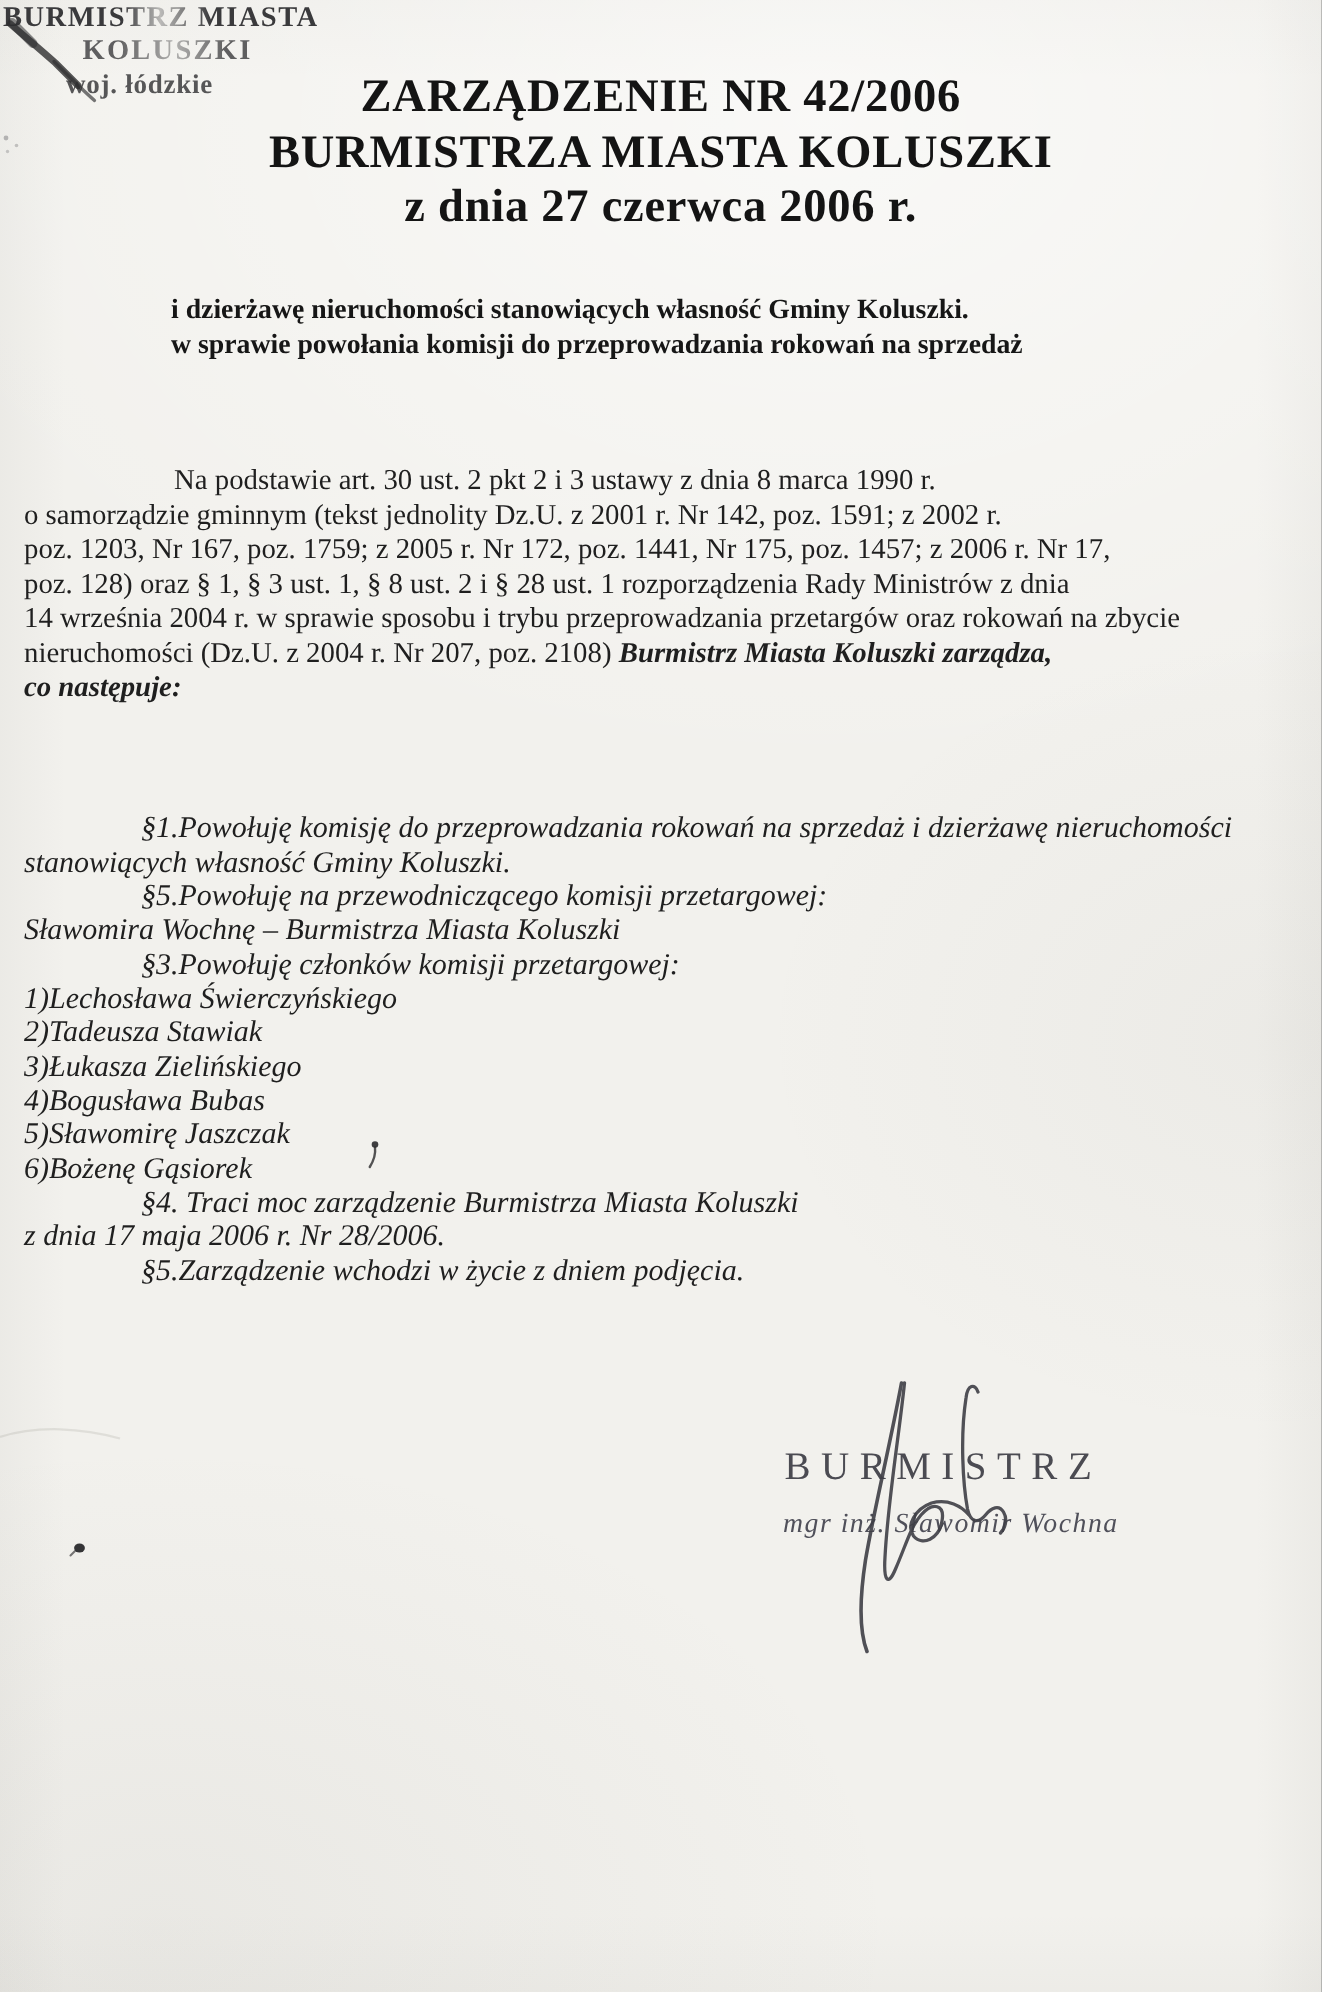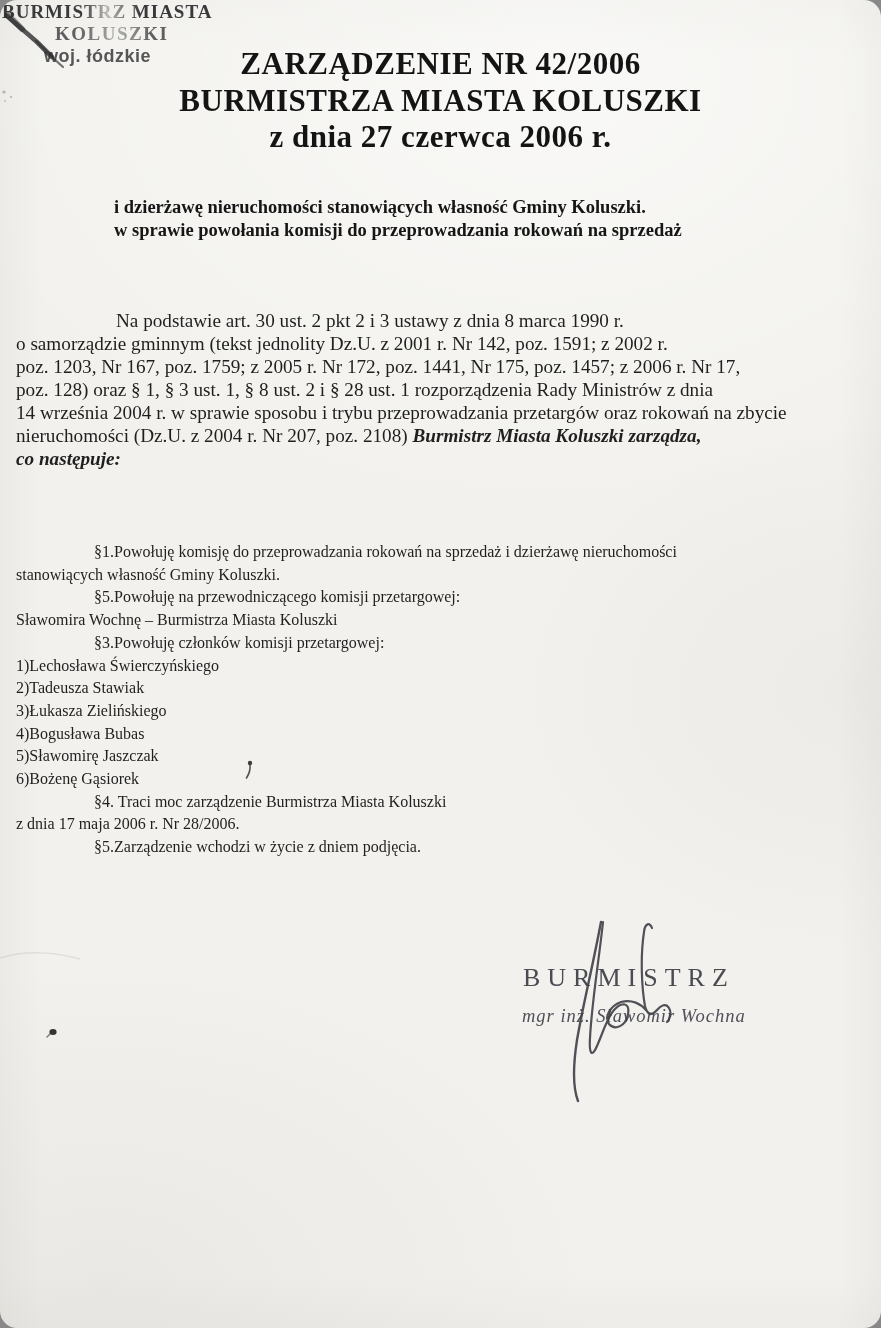--- a/index.html
+++ b/index.html
@@ -16,43 +16,42 @@
     overflow:hidden;
     background-color:var(--paper);
     background-image:
       radial-gradient(120% 55% at 62% 6%, rgba(255,255,255,.55) 0%, rgba(255,255,255,0) 60%),
       radial-gradient(80% 35% at 12% 97%, rgba(118,116,108,.07), transparent 70%),
       radial-gradient(55% 28% at 97% 52%, rgba(118,116,108,.05), transparent 72%),
       linear-gradient(90deg, rgba(108,106,98,.05), rgba(255,255,255,0) 5%, rgba(255,255,255,0) 95%, rgba(108,106,98,.05)),
       linear-gradient(180deg, rgba(108,106,98,.03), rgba(255,255,255,0) 4%, rgba(255,255,255,0) 96%, rgba(108,106,98,.04));
     font-family:"Liberation Serif","DejaVu Serif",serif;
     color:var(--ink);
-    border-radius:17px;
   }
   
   .stamp{position:absolute;left:0;top:0;width:230px;height:80px;color:var(--stamp-ink);filter:blur(.3px);}
   .stamp div{position:absolute;white-space:nowrap;font-weight:600;}
   .stamp-l1{left:2px;top:1px;font-size:19px;letter-spacing:1px;
     -webkit-mask-image:linear-gradient(90deg,#000 38%,rgba(0,0,0,.3) 50%,#000 66%);
     mask-image:linear-gradient(90deg,#000 38%,rgba(0,0,0,.3) 50%,#000 66%);}
   .stamp-l2{left:55px;top:23px;font-size:19px;letter-spacing:1.5px;opacity:.8;
     -webkit-mask-image:linear-gradient(90deg,#000 20%,rgba(0,0,0,.45) 55%,#000 85%);
     mask-image:linear-gradient(90deg,#000 20%,rgba(0,0,0,.45) 55%,#000 85%);}
   .stamp-l3{left:44px;top:46px;font-size:18px;letter-spacing:.5px;font-weight:600;
-    font-family:Liberation Sans, sans-serif;opacity:.85;}
+    font-family:Liberation Serif, serif;opacity:.85;}
   
   .title{position:absolute;left:0;top:46px;width:881px;text-align:center;
     font-size:31px;font-weight:bold;line-height:36.5px;letter-spacing:.5px;color:#141414;}
   
   .subject{position:absolute;left:114px;top:196px;font-size:18.5px;font-weight:bold;
     line-height:22.5px;color:#161616;}
   .subject div{white-space:nowrap;}
   
   .legal{position:absolute;left:16px;top:309px;font-size:19.2px;line-height:23px;}
-  .sections{position:absolute;left:16px;top:541px;font-size:16px;line-height:22.7px;}
+  .sections{position:absolute;left:16px;top:541px;font-size:20px;line-height:22.7px;font-style:italic;}
   .line{white-space:nowrap;}
   .indent{text-indent:100px;}
   .indent2{text-indent:78px;}
   .b{font-weight:bold;font-style:italic;}
   
   .sig-role{position:absolute;left:523px;top:963px;font-size:26px;font-weight:400;
     letter-spacing:7px;color:var(--sig-ink);filter:blur(.3px);white-space:nowrap;}
   .sig-name{position:absolute;left:522px;top:1006px;font-size:18.5px;font-style:italic;
     letter-spacing:1px;color:#50505a;filter:blur(.3px);white-space:nowrap;}
   

